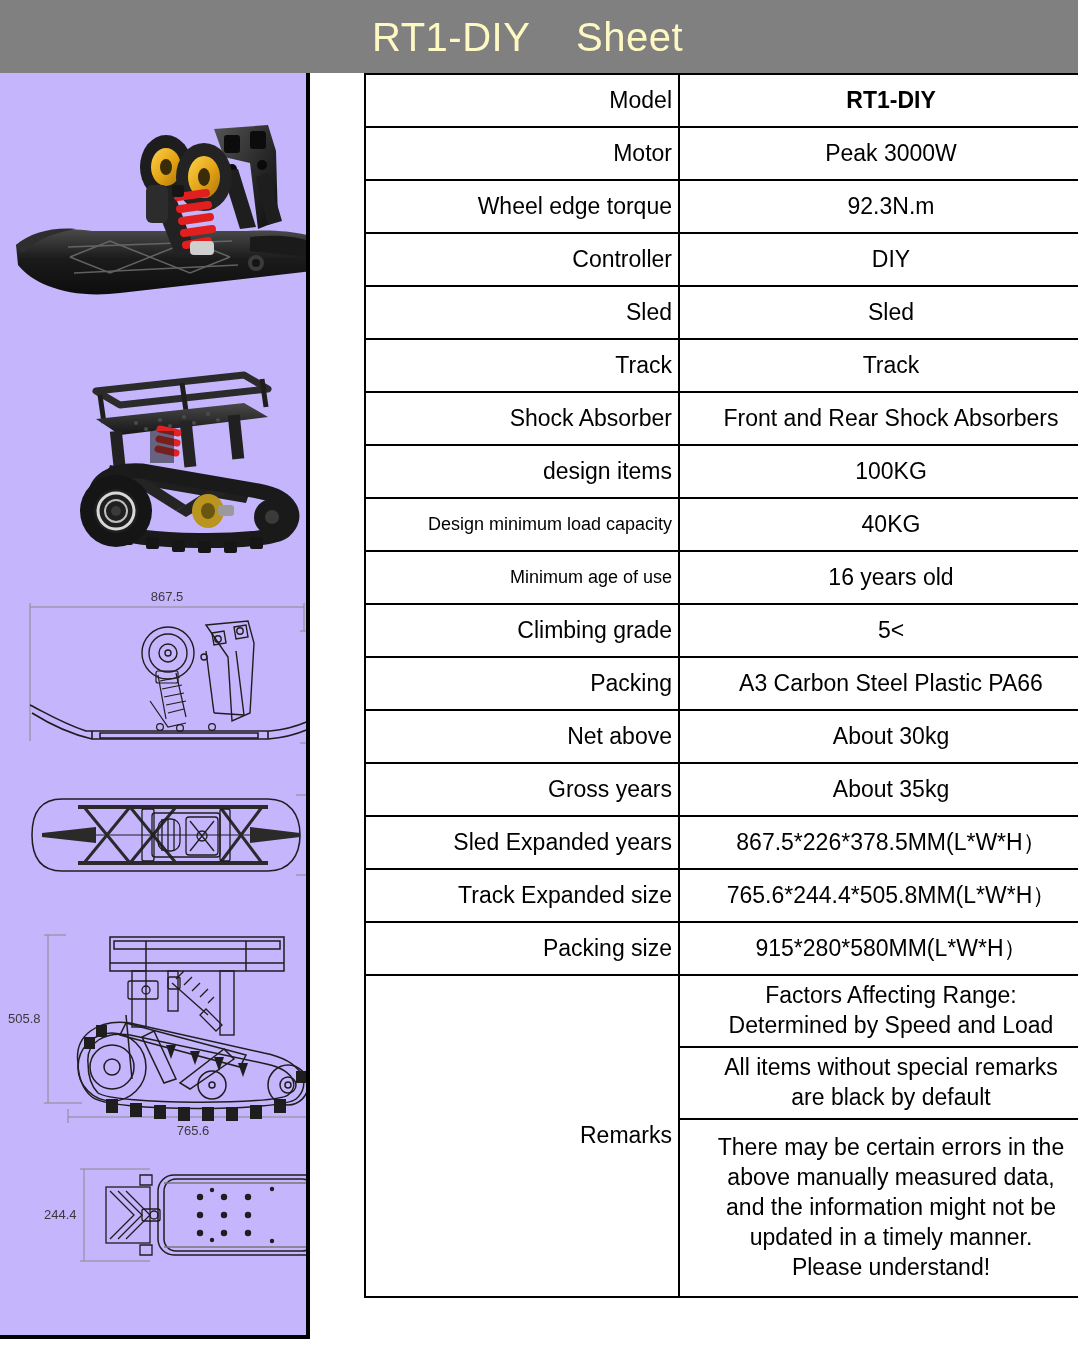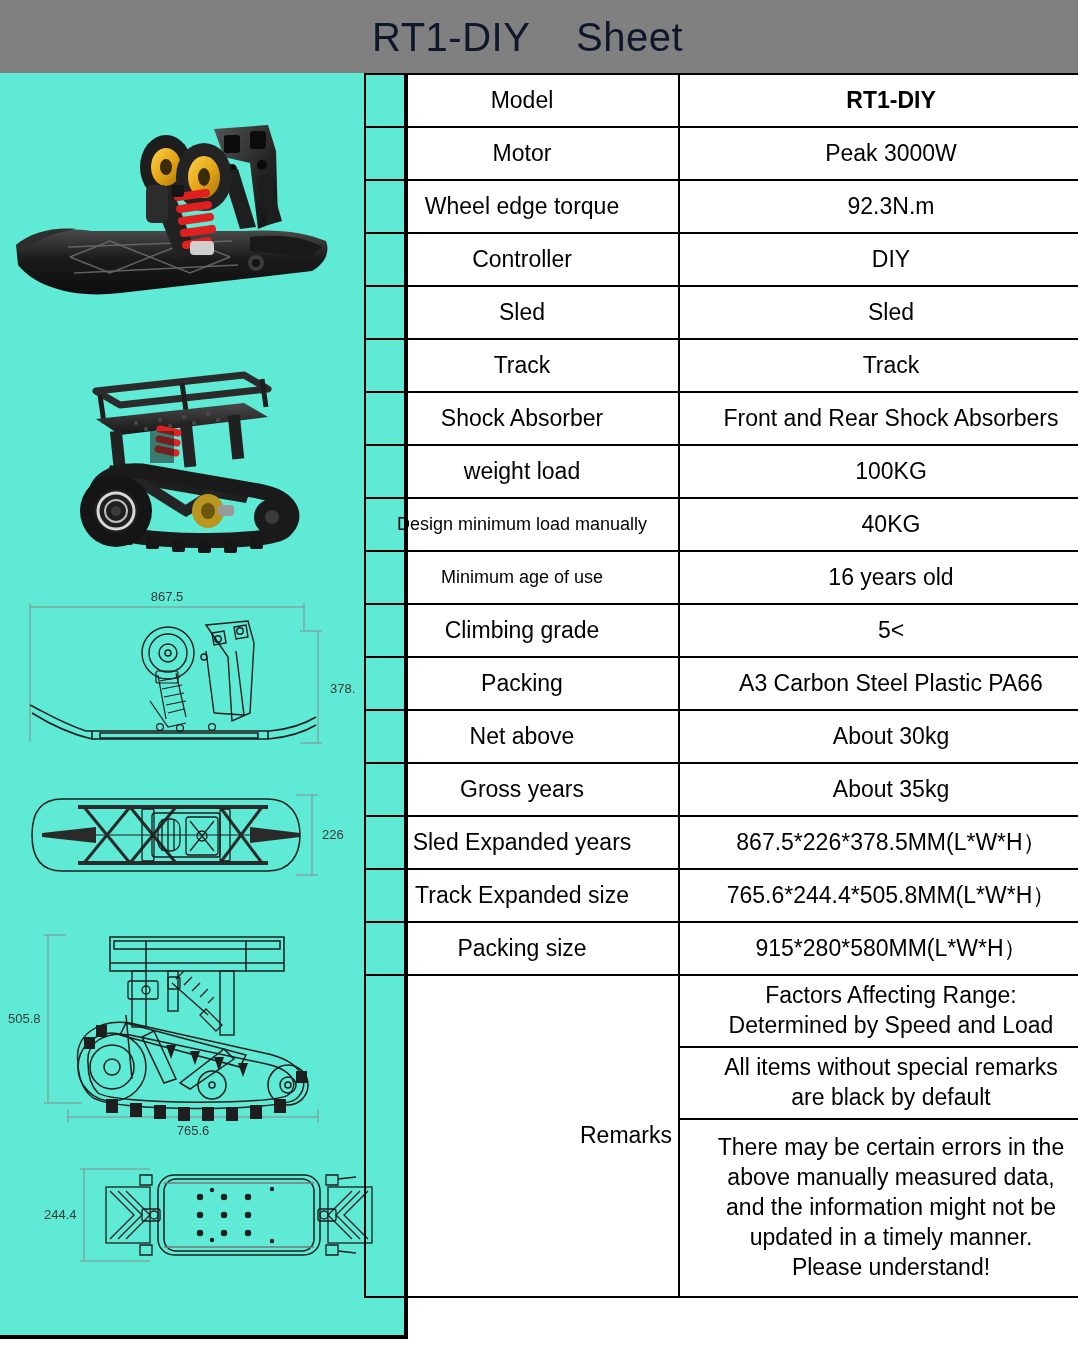--- a/index.html
+++ b/index.html
@@ -27,34 +27,34 @@
     width: 1078px;
     height: 73px;
     background: #808080;
   }
   .header-title {
     position: absolute;
     left: 372px;
     top: 12px;
     font-size: 40px;
     font-weight: 400;
-    color: #0f172a;
+    color: #fef9c3;
     letter-spacing: 0.5px;
     white-space: pre;
     line-height: 50px;
   }
 
   
   .image-panel {
     position: absolute;
     left: 0;
     top: 73px;
-    width: 408px;
+    width: 310px;
     height: 1266px;
-    background: #5eead4;
+    background: #c4b5fd;
     border-right: 4px solid #000000;
     border-bottom: 4px solid #000000;
     box-sizing: border-box;
     overflow: hidden;
   }
   .fig {
     position: absolute;
     left: 0;
     width: 356px;
     box-sizing: border-box;
@@ -71,21 +71,21 @@
     table-layout: fixed;
   }
   .spec-table td {
     border: 2px solid #000000;
     font-size: 23px;
     color: #000000;
     padding: 0 6px;
     line-height: 1.18;
     vertical-align: middle;
   }
-  .col-label { width: 300px; text-align: center; }
+  .col-label { width: 300px; text-align: right; }
   .col-value { width: 410px; text-align: center; }
 
   td.small { font-size: 18px; }
   td.bold  { font-weight: bold; }
 
   .row-std  { height: 53px; }
   .row-rem1 { height: 72px; }
   .row-rem2 { height: 72px; }
   .row-rem3 { height: 178px; }
   td.remark-label { vertical-align: middle; text-align: right; }
@@ -510,25 +510,25 @@
       </tr>
       <tr class="row-std">
         <td class="col-label">Track</td>
         <td class="col-value">Track</td>
       </tr>
       <tr class="row-std">
         <td class="col-label">Shock Absorber</td>
         <td class="col-value">Front and Rear Shock Absorbers</td>
       </tr>
       <tr class="row-std">
-        <td class="col-label">weight load</td>
+        <td class="col-label">design items</td>
         <td class="col-value">100KG</td>
       </tr>
       <tr class="row-std">
-        <td class="col-label small">Design minimum load manually</td>
+        <td class="col-label small">Design minimum load capacity</td>
         <td class="col-value">40KG</td>
       </tr>
       <tr class="row-std">
         <td class="col-label small">Minimum age of use</td>
         <td class="col-value">16 years old</td>
       </tr>
       <tr class="row-std">
         <td class="col-label">Climbing grade</td>
         <td class="col-value">5&lt;</td>
       </tr>

